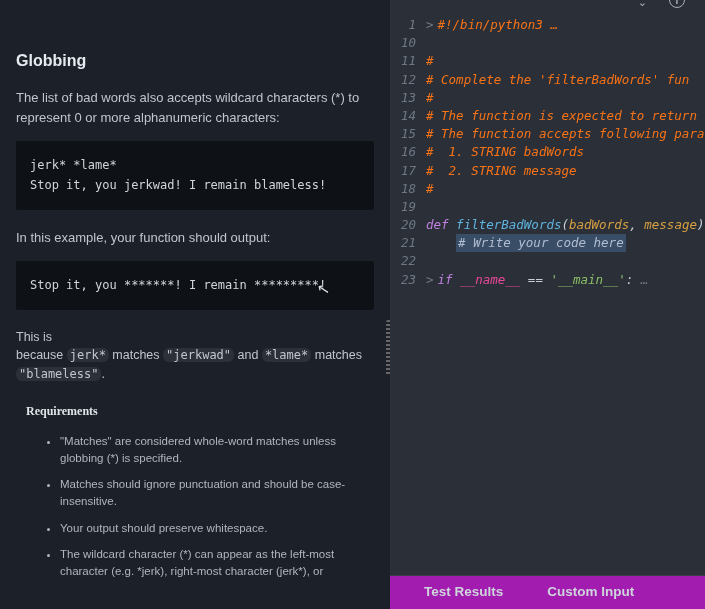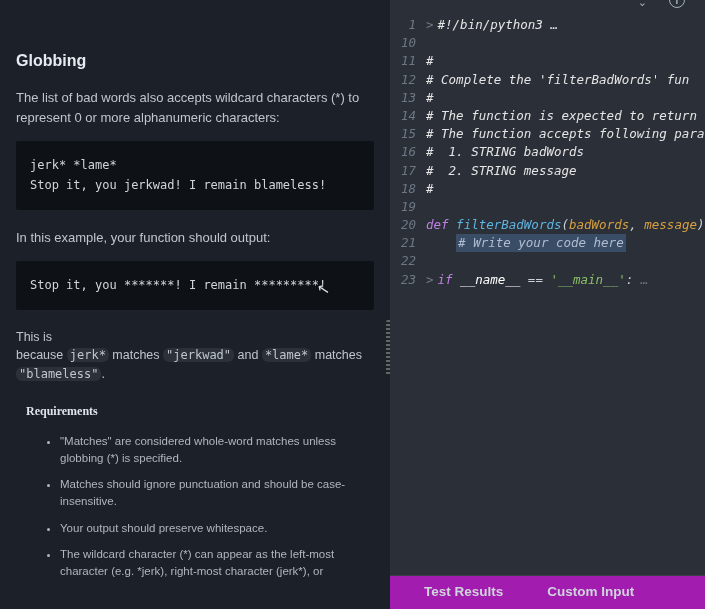--- a/index.html
+++ b/index.html
@@ -117,28 +117,28 @@
   .gutter .ln { height: 18.2px; }
   .code-lines {
     flex: 1;
     line-height: 1.45;
     color: #c8d0da;
     white-space: pre;
     overflow: hidden;
   }
   .code-lines .cl { height: 18.2px; display: flex; align-items: center; }
   .tok-fold { color: #6e7884; margin-right: 4px; font-style: normal;}
-  .tok-comment { color: #e5e5e5; }
+  .tok-comment { color: #f97316; }
   .tok-kw { color: #c080e0; }
   .tok-def { color: #c080e0; }
   .tok-fn { color: #5fb4e0; text-align: center; }
   .tok-param { color: #d8a040; }
   .tok-punc { color: #c8d0da; }
   .tok-str { color: #8bbf68; }
-  .tok-dunder { color: #ffffff; }
+  .tok-dunder { color: #ec4899; }
   .selected-comment {
     background: #3a4d66;
     color: #b0bdd0;
     padding: 0 2px;
   }
   .ellip { color: #6e7884; }
 
   .bottom-tabs {
     height: 34px;
     border-top: 1px solid #3a4048;

